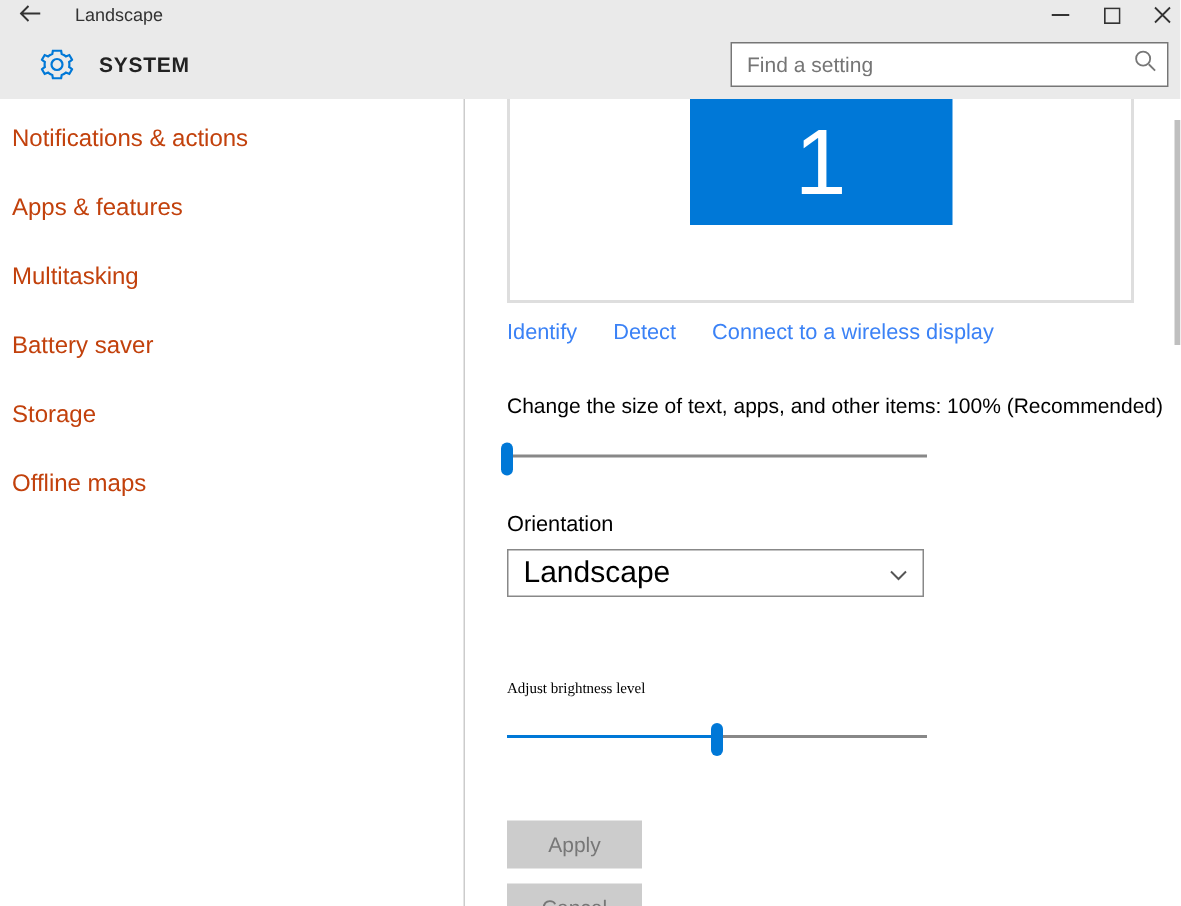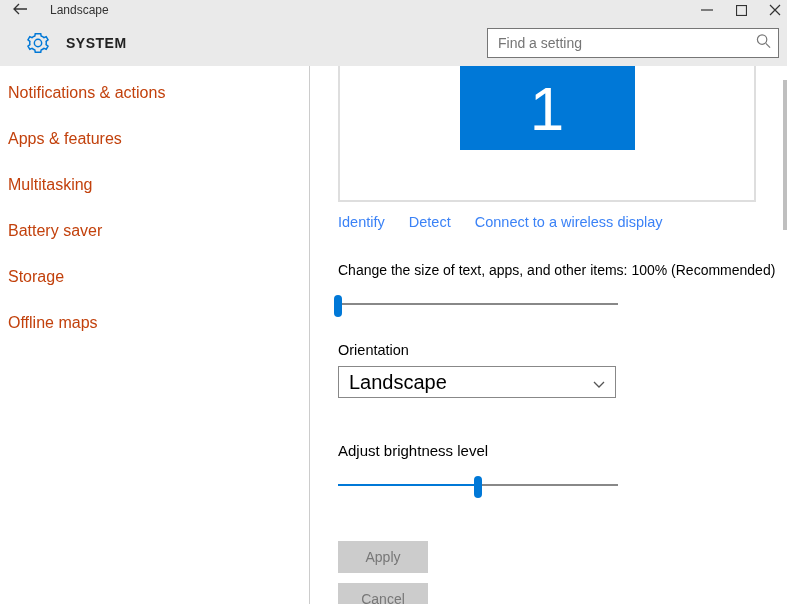--- a/index.html
+++ b/index.html
@@ -37,21 +37,21 @@
   
   .slider-wrap { width: 280px; margin-top: 18px; position: relative; height: 20px; }
   .slider-track { position: absolute; top: 7px; left: 0; right: 0; height: 2px; background: #888; }
   .slider-fill  { position: absolute; top: 7px; left: 0; height: 2px; background: #0078d7; }
   .slider-thumb { position: absolute; top: -1px; width: 8px; height: 22px; background: #0078d7; border-radius: 4px; margin-left: -4px; cursor: pointer; }
   
   .orientation-label { margin-top: 26px; font-size: 14.5px; }
   .dropdown { width: 278px; height: 32px; border: 1px solid #888; margin-top: 8px; display: flex; align-items: center; padding: 0 10px; font-size: 20px; cursor: pointer; position: relative; background: #fff; }
   .dropdown .chev { position: absolute; right: 10px; }
   
-  .brightness-label { margin-top: 44px; font-size: 15px; }
+  .brightness-label { margin-top: 56px; font-size: 10px; font-family: Liberation Serif, serif; }
   
   .btn-row { margin-top: 44px; display: flex; gap: 10px; flex-direction: column; }
   .btn { width: 90px; height: 32px; background: #ccc; color: #777; border: none; font-size: 14px; cursor: default; }
 </style>
 </head>
 <body>
 
 <div class="titlebar">
   <div class="back-arrow">
     <svg width="14" height="12" viewBox="0 0 14 12">

